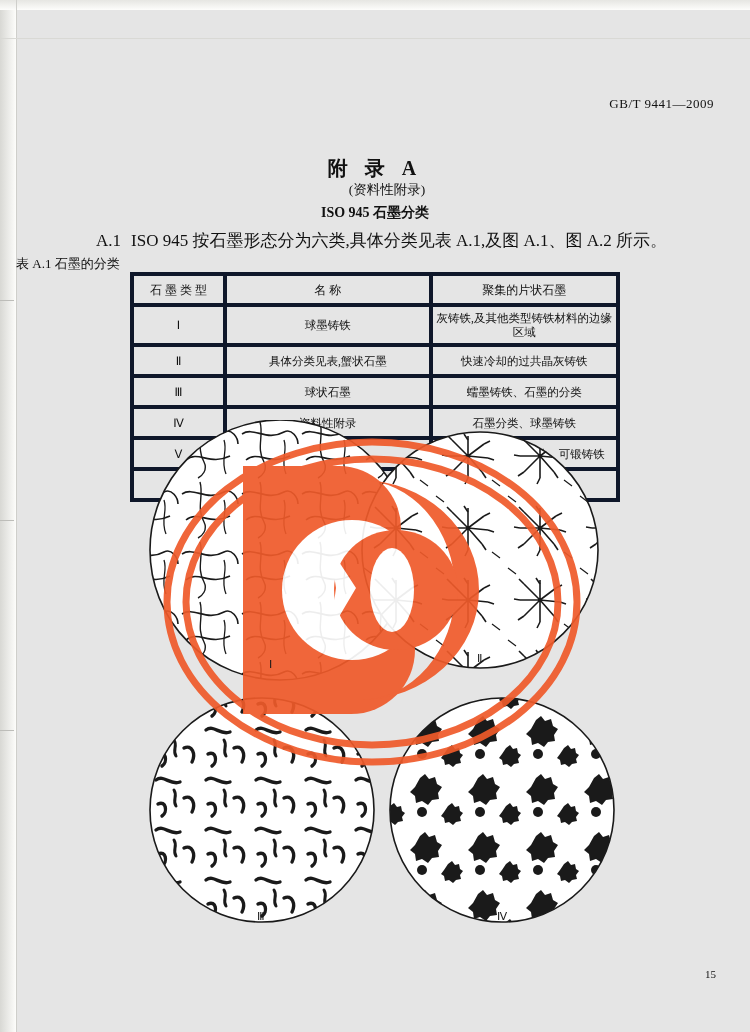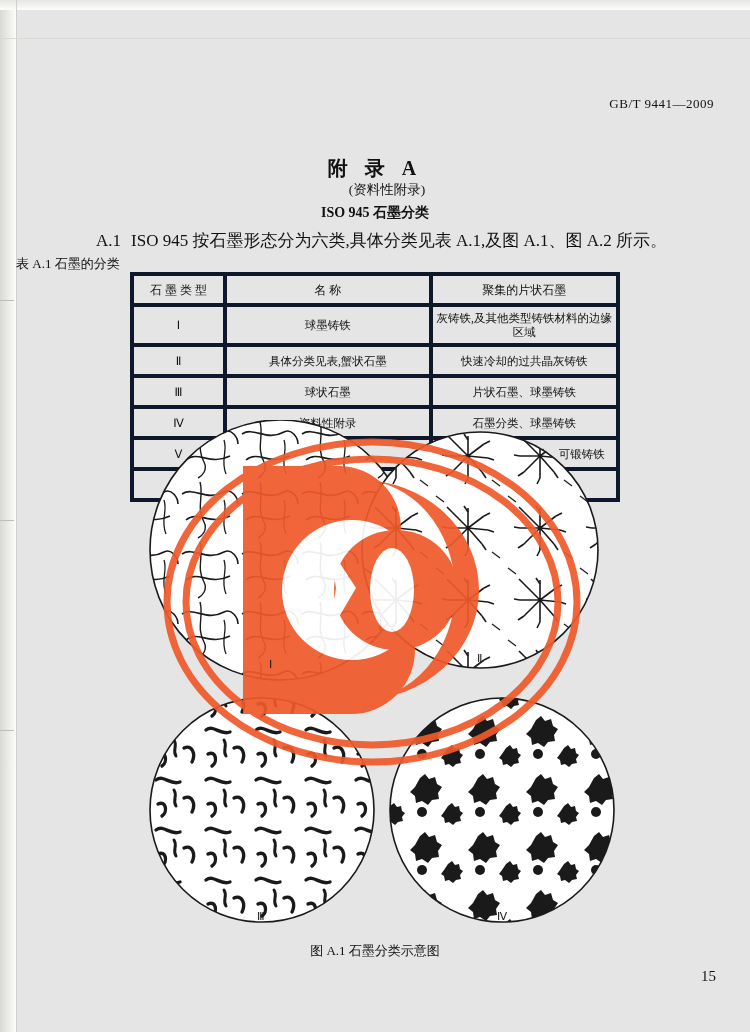--- a/index.html
+++ b/index.html
@@ -139,21 +139,21 @@
     position: absolute;
     left: 0; right: 0;
     top: 942px;
     text-align: center;
     font-size: 13px;
   }
   .page-num {
     position: absolute;
     right: 34px;
     top: 968px;
-    font-size: 15px;
+    font-size: 11px;
   }
   svg { display: block; }
 </style>
 </head>
 <body>
 
 <div class="page">
 
   <div class="scan-edge-left"></div>
   <div class="scan-edge-top"></div>
@@ -190,21 +190,21 @@
         <td>灰铸铁,及其他类型铸铁材料的边缘区域</td>
       </tr>
       <tr>
         <td>Ⅱ</td>
         <td>具体分类见表,蟹状石墨</td>
         <td>快速冷却的过共晶灰铸铁</td>
       </tr>
       <tr>
         <td>Ⅲ</td>
         <td>球状石墨</td>
-        <td>片状石墨、球墨铸铁</td>
+        <td>蠕墨铸铁、石墨的分类</td>
       </tr>
       <tr>
         <td>Ⅳ</td>
         <td>资料性附录</td>
         <td>石墨分类、球墨铸铁</td>
       </tr>
       <tr>
         <td>Ⅴ</td>
         <td>团状石墨</td>
         <td>球墨铸铁、蠕墨铸铁、可锻铸铁</td>
@@ -301,16 +301,15 @@
         <path d="M330 128 l26 40 -26 44 6 -44 z" fill="#ffffff"></path>
       </g>
 
       <text class="t" x="269" y="248" font-family="Liberation Serif, serif" font-size="11" fill="#1a1a1a">Ⅰ</text>
       <text x="477" y="242" font-family="Liberation Serif, serif" font-size="11" fill="#1a1a1a">Ⅱ</text>
       <text x="257" y="500" font-family="Liberation Serif, serif" font-size="11" fill="#1a1a1a">Ⅲ</text>
       <text x="497" y="500" font-family="Liberation Serif, serif" font-size="11" fill="#1a1a1a">Ⅳ</text>
     </svg>
   </div>
 
-  <div class="fig-caption">图 A.1  石墨分类示意图</div>
   <div class="page-num">15</div>
 
 </div>
 
 </body></html>

